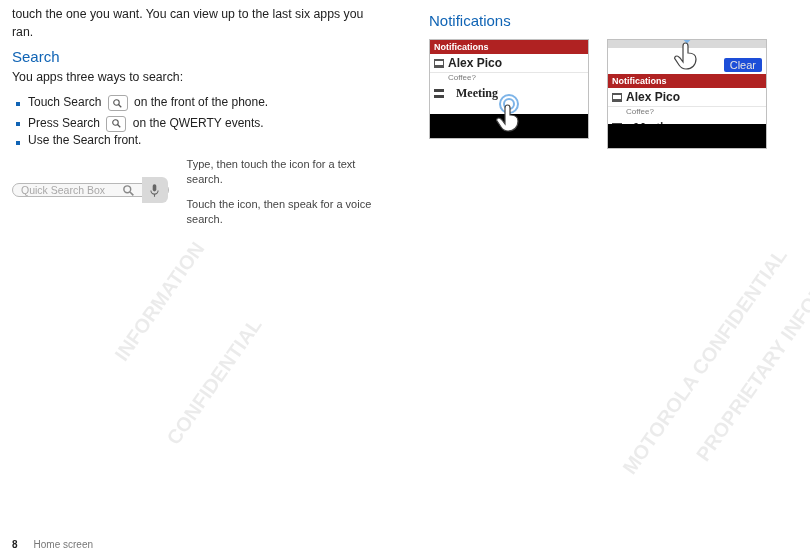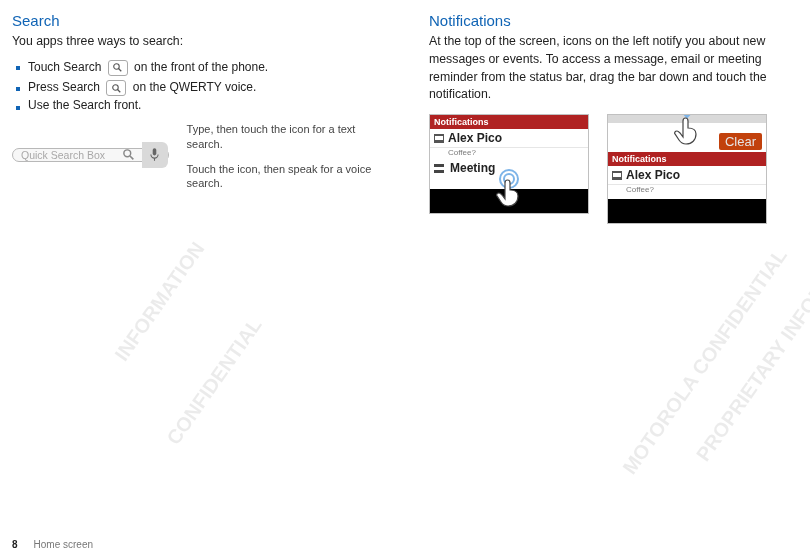--- a/index.html
+++ b/index.html
@@ -28,47 +28,48 @@
 .callouts{display:flex;flex-direction:column;gap:10px;font-size:11px;color:#444;line-height:1.35;align-items:flex-end;}
 .callouts .c1{margin-top:-26px;}
 .widget-row{display:flex;align-items:flex-start;gap:18px;margin-top:36px;position:relative;}
 .notif-area{display:flex;gap:18px;margin-top:10px;}
 .notif-col{width:160px;position:relative;}
 .n-screen,.n-screen2{border:1px solid #c0c0c0;background:#fff;font-size:9px;position:relative;overflow:hidden;}
 .n-screen{height:100px;}
 .n-screen2{height:110px;}
 .sbar{height:8px;background:#d9d9d9;}
 .nhead{background:#b02222;color:#fff;font-weight:700;padding:2px 4px;font-size:9px;display:flex;justify-content:space-between;align-items:center;}
-.clearbtn{background:#c2410c;color:#e6e4e4;font-size:13px;padding:1px 6px;border-radius:2px;}
+.clearbtn{background:#1d4ed8;color:#e6e4e4;font-size:11px;padding:1px 6px;border-radius:2px;}
 .nitem{display:flex;align-items:center;gap:4px;padding:2px 4px;border-bottom:1px solid #e6e6e6;}
 .nico{width:10px;height:9px;background:#555;position:relative;}
 .nico:after{content:"";position:absolute;inset:2px 1px 3px 1px;background:#fff;}
 .boldn{font-weight:700;font-size:12px;}
 .sub{color:#7a7a7a;font-size:8px;padding:0 4px 2px 18px;}
-.mitem{display:flex;align-items:center;gap:6px;padding:2px 4px;}
+.mitem{display:flex;align-items:center;gap:12px;padding:2px 4px;font-family:Liberation Serif, serif;}
 .mico{width:10px;height:9px;background:linear-gradient(#444 33%,#fff 33% 66%,#444 66%);}
 .blackbar{position:absolute;left:0;right:0;height:24px;background:#000;}
 .b1{bottom:0;}
 .b2{bottom:0;}
 .hand{position:absolute;left:50%;transform:translateX(-50%);bottom:-2px;width:44px;height:46px;}
 .drag{position:absolute;left:50%;top:-20px;transform:translateX(-50%);width:44px;height:60px;}
 .footer{position:absolute;left:12px;bottom:6px;display:flex;align-items:baseline;gap:16px;font-size:10px;color:#777;}
 .footer .pn{font-weight:700;color:#222;}
 </style>
 </head>
 <body>
 
 <div class="wm wm1">CONFIDENTIAL</div>
 <div class="wm wm1b">INFORMATION</div>
 <div class="wm wm2">MOTOROLA CONFIDENTIAL</div>
 <div class="wm wm2b">PROPRIETARY INFORMATION</div>
 
 <div class="page">
 
   <div class="col">
+    <p class="para">touch the one you want. You can view up to the last six apps you ran.</p>
 
     <h3 class="head-blue">Search</h3>
 
 
     <p class="para">You apps three ways to search:</p>
 
     <ul class="bul">
       <li>
         <span class="dot"></span>
         <span>
@@ -85,21 +86,21 @@
       <li>
         <span class="dot"></span>
         <span>
           <span>Press Search </span>
           <span class="search-key">
             <svg viewBox="0 0 16 16">
                 <circle cx="6.5" cy="6.5" r="4" fill="none" stroke="#555" stroke-width="1.6"></circle>
                 <line x1="9.5" y1="9.5" x2="13.5" y2="13.5" stroke="#555" stroke-width="1.8"></line>
               </svg>
           </span>
-          <span> on the QWERTY voice.</span>
+          <span> on the QWERTY events.</span>
         </span>
       </li>
       <li>
         <span class="dot"></span>
         <span>Use the Search front.</span>
       </li>
     </ul>
 
     <div class="widget-row">
       <div class="qsb">
@@ -120,21 +121,20 @@
       </div>
       <div class="callouts">
         <div class="c1">Type, then touch the icon for a text search.</div>
         <div class="c2">Touch the icon, then speak for a voice search.</div>
       </div>
     </div>
   </div>
 
   <div class="col">
     <h3 class="head-blue">Notifications</h3>
-    <p class="para">At the top of the screen, icons on the left notify you about new messages or events. To access a message, email or meeting reminder from the status bar, drag the bar down and touch the notification.</p>
 
     <div class="notif-area">
 
       <div class="notif-col">
         <div class="n-screen">
           <div class="nhead">
             <span>Notifications</span>
           </div>
           <div class="nitem">
             <span class="nico"></span>

